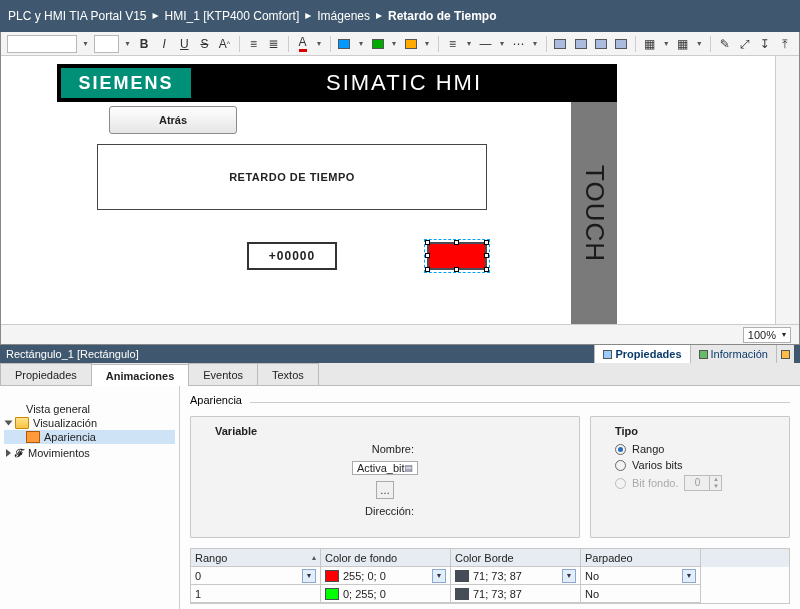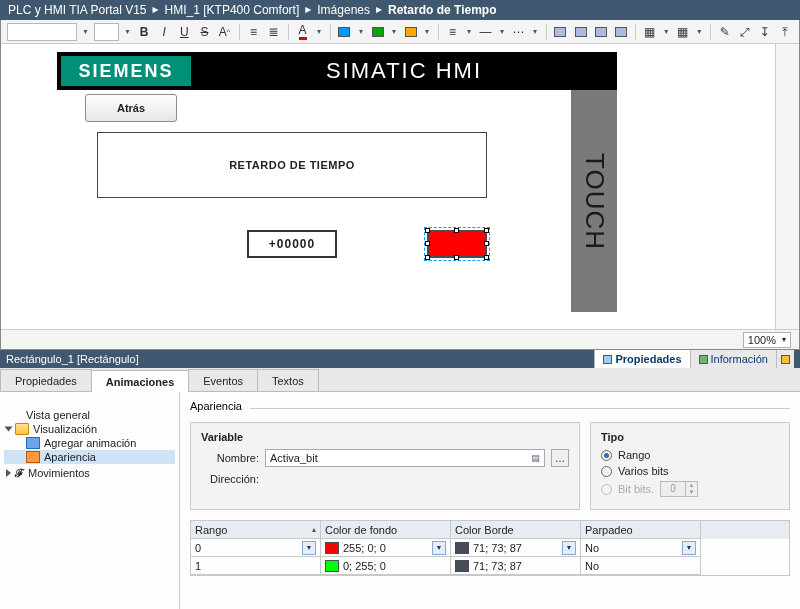--- a/index.html
+++ b/index.html
@@ -1,20 +1,20 @@
 <!DOCTYPE html>
 <html><head>
 <meta charset="utf-8">
 <style>
   * { box-sizing: border-box; font-family: "Segoe UI", Tahoma, sans-serif; }
   html, body { margin:0; padding:0; width:800px; height:609px; background:#fff; overflow:hidden; font-size:12px; color:#222; }
   .root { width:800px; height:609px; display:flex; flex-direction:column; }
 
   
-  .breadcrumb { background:#3f586f; color:#fff; height:20px; display:flex; align-items:center; padding:4px 8px; font-size:12px; }
+  .breadcrumb { background:#3f586f; color:#fff; height:20px; display:flex; align-items:center; padding:16px 8px; font-size:12px; }
   .bc-sep { margin:0 6px; display:inline-block; transform:translateY(-1px); }
 
   .upper { height:330px; border:1px solid #888; border-top:none; background:#fff; display:flex; flex-direction:column; }
 
   
   .toolbar { height:24px; background:#f4f4f4; border-bottom:1px solid #ccc; display:flex; align-items:center; padding:0 6px; gap:4px; }
   .tb-font { width:78px; height:18px; border:1px solid #b8b8b8; background:#fff; }
   .tb-dd { width:10px; display:flex; align-items:center; justify-content:center; color:#555; font-size:8px; }
   .tb-size { width:28px; height:18px; border:1px solid #b8b8b8; background:#fff; }
   .tb-btn { width:18px; height:18px; display:flex; align-items:center; justify-content:center; color:#333; cursor:pointer; position:relative; }
@@ -25,21 +25,21 @@
   .canvas-wrap { flex:1; display:flex; overflow:hidden; }
   .canvas { flex:1; background:#fff; display:flex; align-items:flex-start; justify-content:flex-start; padding:8px 0 0 56px; overflow:hidden; }
   .hmi { width:560px; height:260px; background:#000; position:relative; }
   .hmi-header { position:absolute; top:0; left:0; right:0; height:38px; background:#000; display:flex; align-items:center; }
   .siemens-box { margin-left:4px; width:130px; height:30px; background:#009078; color:#fff; font-weight:600; letter-spacing:2px; font-size:18px; display:flex; align-items:center; justify-content:center; }
   .simatic-txt { flex:1; text-align:center; color:#fff; font-size:22px; letter-spacing:2px; font-weight:400; }
   .touch-bar { position:absolute; right:0; top:38px; bottom:0; width:46px; background:#7a7a7a; display:flex; align-items:center; justify-content:center; }
   .touch-txt { transform:rotate(90deg); font-size:26px; font-weight:400; color:#1a1a1a; letter-spacing:1px; }
   .hmi-body { position:absolute; left:0; top:38px; right:46px; bottom:0; background:#fff; background-image:radial-gradient(#666 0.6px, transparent 0.6px); background-size:8px 8px; }
   .hmi-btn { position:absolute; background:linear-gradient(#fefefe,#e6e6e6); border:1px solid #8a8a8a; border-radius:3px; font-size:11px; font-weight:700; color:#222; display:flex; align-items:center; justify-content:center; padding:0 10px; }
-  .btn-atras { left:28px; top:4px; width:92px; height:28px; }
+  .btn-atras { left:52px; top:4px; width:128px; height:28px; }
   .frame-box { position:absolute; left:40px; top:42px; width:390px; height:66px; background:#fff; border:1px solid #444; display:flex; align-items:center; justify-content:center; font-size:11px; font-weight:700; letter-spacing:0.5px; }
   .btn-retardo { left:40px; top:140px; width:110px; height:28px; background:#646464; color:#fff; border:1px solid #333; }
   .io-field { position:absolute; left:190px; top:140px; width:90px; height:28px; background:#fff; border:2px solid #333; display:flex; align-items:center; justify-content:center; font-size:12px; font-weight:700; letter-spacing:1px; }
   .rect-red { position:absolute; left:370px; top:140px; width:60px; height:28px; background:#ff0000; border:2px solid #474d57; outline:1px dashed #00a0ff; outline-offset:2px; }
   .sel-handle { position:absolute; width:5px; height:5px; background:#fff; border:1px solid #000; }
 
   .ruler-right { width:24px; background:#f4f4f4; border-left:1px solid #ccc; }
   .zoom-bar { height:20px; background:#f4f4f4; border-top:1px solid #ccc; display:flex; justify-content:flex-end; align-items:center; padding:0 8px; gap:6px; }
   .zoom-box { border:1px solid #b0b0b0; background:#fff; padding:0 4px; height:16px; display:flex; align-items:center; font-size:11px; }
 
@@ -67,25 +67,25 @@
   .ico-folder { background:linear-gradient(#ffe28a,#f9c441); border:1px solid #c58a00; border-radius:1px; }
   .ico-page { background:#6aa6e8; border:1px solid #2f6aad; }
   .ico-page2 { background:#ff9a3a; border:1px solid #b35900; }
 
   
   .detail { flex:1; padding:8px 10px; overflow:hidden; font-size:11px; }
   .section-title { font-weight:400; color:#000; margin-bottom:4px; }
   .hr { height:1px; background:#ccc; flex:1; }
   .title-row { display:flex; align-items:center; gap:8px; }
   .panels { display:flex; gap:10px; margin-top:6px; }
-  .panel { border:1px solid #c8c8c8; background:#f3f3f3; padding:8px 10px; border-radius:1px; }
+  .panel { border:1px solid #c8c8c8; background:#f3f3f3; padding:8px 24px; border-radius:1px; }
   .panel.var { flex:1; }
   .panel.tipo { width:200px; }
   .panel-hd { font-weight:700; font-size:11px; margin-bottom:6px; }
-  .field-row { display:flex; align-items:center; gap:6px; margin-bottom:6px; }
+  .field-row { display:flex; align-items:center; gap:6px; margin-bottom:6px;flex-direction:column; }
   .field-label { width:58px; text-align:right; }
   .field-input { flex:1; height:18px; border:1px solid #aaa; background:#fff; padding:0 4px; display:flex; align-items:center; justify-content:space-between; }
   .mini-btn { width:18px; height:18px; border:1px solid #aaa; background:#f0f0f0; display:flex; align-items:center; justify-content:center; font-size:10px; cursor:pointer; }
   .radio { width:11px; height:11px; border:1px solid #666; border-radius:50%; display:inline-flex; align-items:center; justify-content:center; }
   .radio.on::after { content:""; width:5px; height:5px; background:#2a6dbb; border-radius:50%; }
   .radio.dis { border-color:#bbb; }
   .opt-row { display:flex; align-items:center; gap:6px; margin-bottom:4px; }
   .dis-txt { color:#aaa; }
   .spin { display:inline-flex; border:1px solid #bbb; height:16px; }
   .spin-val { width:24px; background:#eee; text-align:center; font-size:10px; color:#999; line-height:14px; }
@@ -250,24 +250,20 @@
     <div class="tree">
       <div style="height:8px"></div>
       <div class="tree-row" style="padding-left:22px">
           <span>Vista general</span>
         </div>
       <div class="tree-row">
           <span class="tri open"></span>
           <span class="ico16 ico-folder"></span>
           <span>Visualización</span>
         </div>
-      <div class="tree-row" style="padding-left:22px">
-          <span class="ico16 ico-page"></span>
-          <span>Agregar animación</span>
-        </div>
       <div class="tree-row sel" style="padding-left:22px">
           <span class="ico16 ico-page2"></span>
           <span>Apariencia</span>
         </div>
       <div class="tree-row">
           <span class="tri"></span>
           <span style="font-weight:700;font-family:monospace">ℱ</span>
           <span>Movimientos</span>
         </div>
     </div>
@@ -300,21 +296,21 @@
           <div class="opt-row">
               <span class="radio on"></span>
               <span>Rango</span>
             </div>
           <div class="opt-row">
               <span class="radio"></span>
               <span>Varios bits</span>
             </div>
           <div class="opt-row">
               <span class="radio dis"></span>
-              <span class="dis-txt">Bit bits.</span>
+              <span class="dis-txt">Bit fondo.</span>
             <span class="spin">
               <span class="spin-val">0</span>
               <span class="spin-btns">
                   <span class="spin-b">▲</span>
                   <span class="spin-b">▼</span>
                 </span>
             </span>
           </div>
         </div>
       </div>

